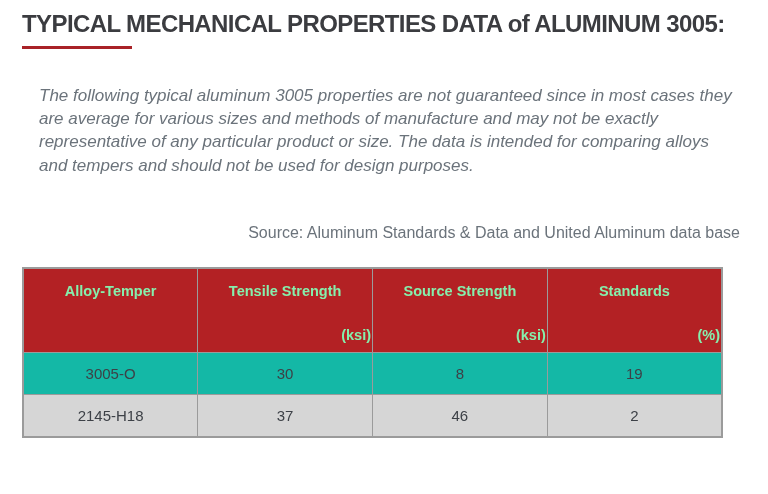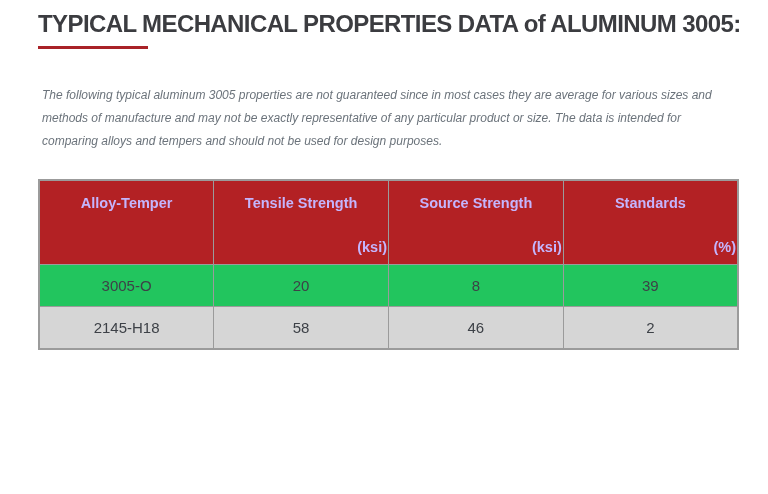--- a/index.html
+++ b/index.html
@@ -8,42 +8,42 @@
     background: #ffffff;
     font-family: "Liberation Sans", sans-serif;
   }
   .page {
     position: relative;
     width: 768px;
     height: 494px;
     background: #ffffff;
     overflow: hidden;
     box-sizing: border-box;
-    padding: 10px 28px 0 38px;
+    padding: 10px 28px 0 22px;
   }
   .page-title {
     margin: 0;
     font-size: 24px;
     font-weight: bold;
     letter-spacing: -0.6px;
     color: #3b3c40;
     line-height: 1.2;
     white-space: nowrap;
   }
   .title-underline {
     width: 110px;
     height: 3px;
     background: #a92228;
     margin-top: 7px;
   }
   .intro-paragraph {
-    margin: 35px 0 0 4px;
+    margin: 35px 0 0 17px;
     max-width: 708px;
     font-style: italic;
-    font-size: 12px;
+    font-size: 17px;
     line-height: 23.3px;
     color: #6b737b;
   }
   .source-caption {
     margin-top: 47px;
     text-align: right;
     font-size: 16px;
     color: #6b737b;
   }
   table.properties-table {
@@ -54,53 +54,54 @@
     table-layout: fixed;
   }
   table.properties-table th,
   table.properties-table td {
     border: 1px solid #9b9b9b;
     text-align: center;
     box-sizing: border-box;
   }
   table.properties-table th {
     background: #b32124;
-    color: #c4b5fd;
+    color: #86efac;
     font-size: 14.5px;
     font-weight: bold;
     height: 85px;
     vertical-align: top;
     padding-top: 14px;
   }
   .th-unit {
     margin-top: 28px;
     min-height: 17px;
     text-align: right;
   }
   table.properties-table td {
     height: 42px;
     font-size: 15px;
     color: #3d4147;
-    background: #22c55e;
+    background: #14b8a6;
   }
   table.properties-table tbody tr:nth-child(2) td {
     background: #d6d6d6;
   }
 </style>
 </head>
 <body>
 
 <div class="page">
 
   <h1 class="page-title">TYPICAL MECHANICAL PROPERTIES DATA of ALUMINUM 3005:</h1>
 
   <div class="title-underline"></div>
 
   <p class="intro-paragraph">The following typical aluminum 3005 properties are not guaranteed since in most cases they are average for various sizes and methods of manufacture and may not be exactly representative of any particular product or size. The data is intended for comparing alloys and tempers and should not be used for design purposes.</p>
 
+  <div class="source-caption">Source: Aluminum Standards &amp; Data and United Aluminum data base</div>
 
   <table class="properties-table">
     <thead>
       <tr>
         <th>
           <div class="th-label">Alloy-Temper</div>
           <div class="th-unit"></div>
         </th>
         <th>
           <div class="th-label">Tensile Strength</div>
@@ -112,26 +113,26 @@
         </th>
         <th>
           <div class="th-label">Standards</div>
           <div class="th-unit">(%)</div>
         </th>
       </tr>
     </thead>
     <tbody>
       <tr>
         <td>3005-O</td>
-        <td>20</td>
+        <td>30</td>
         <td>8</td>
-        <td>39</td>
+        <td>19</td>
       </tr>
       <tr>
         <td>2145-H18</td>
-        <td>58</td>
+        <td>37</td>
         <td>46</td>
         <td>2</td>
       </tr>
     </tbody>
   </table>
 
 </div>
 
 </body></html>

